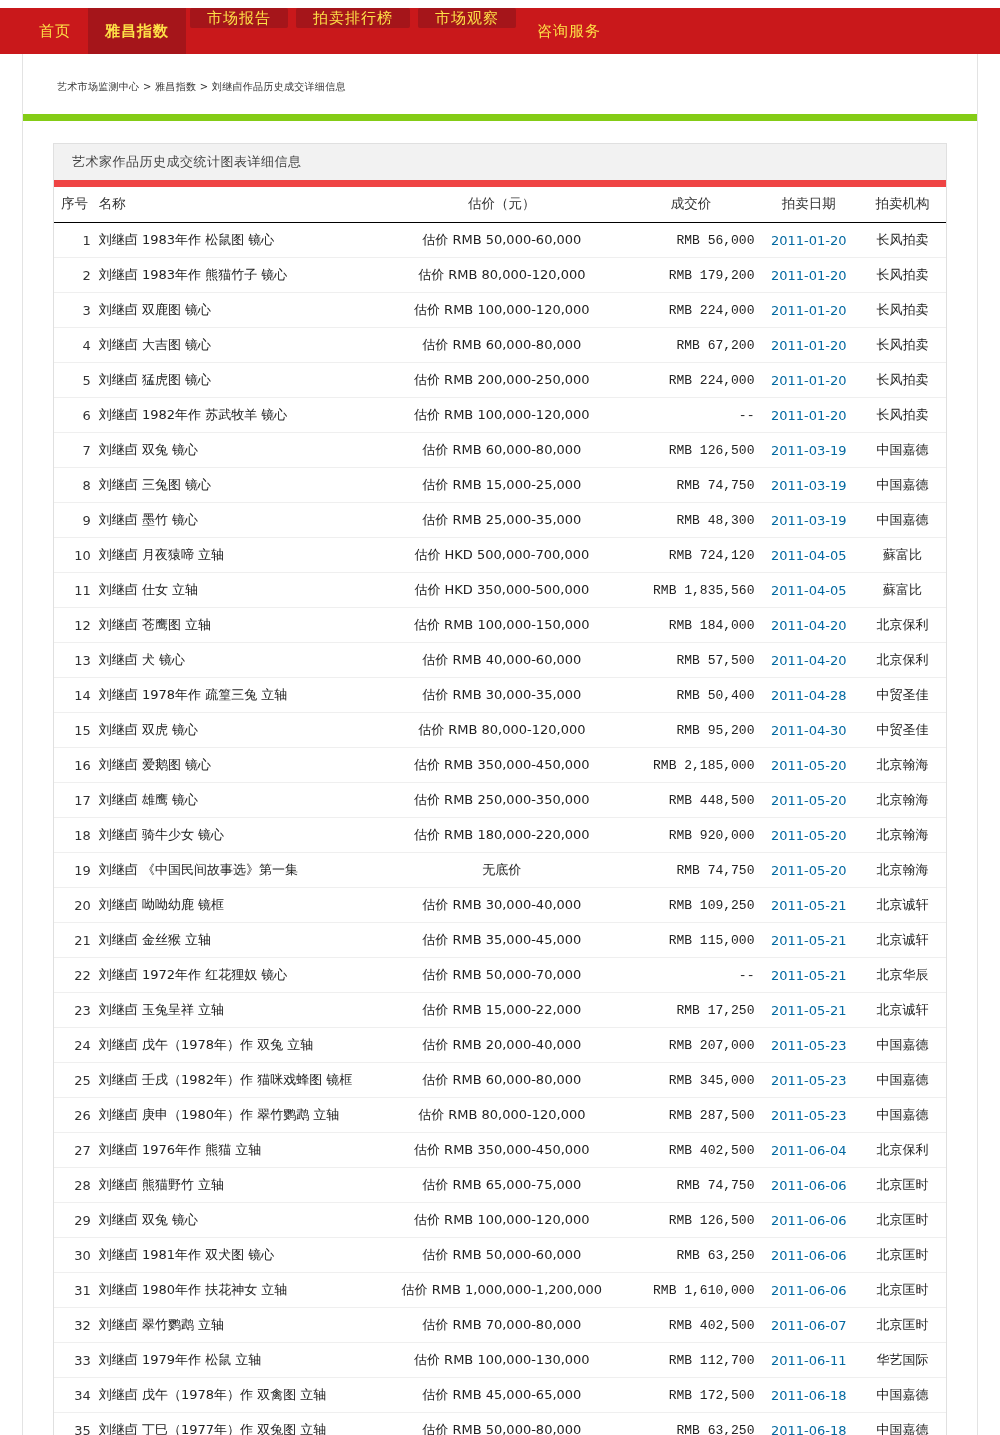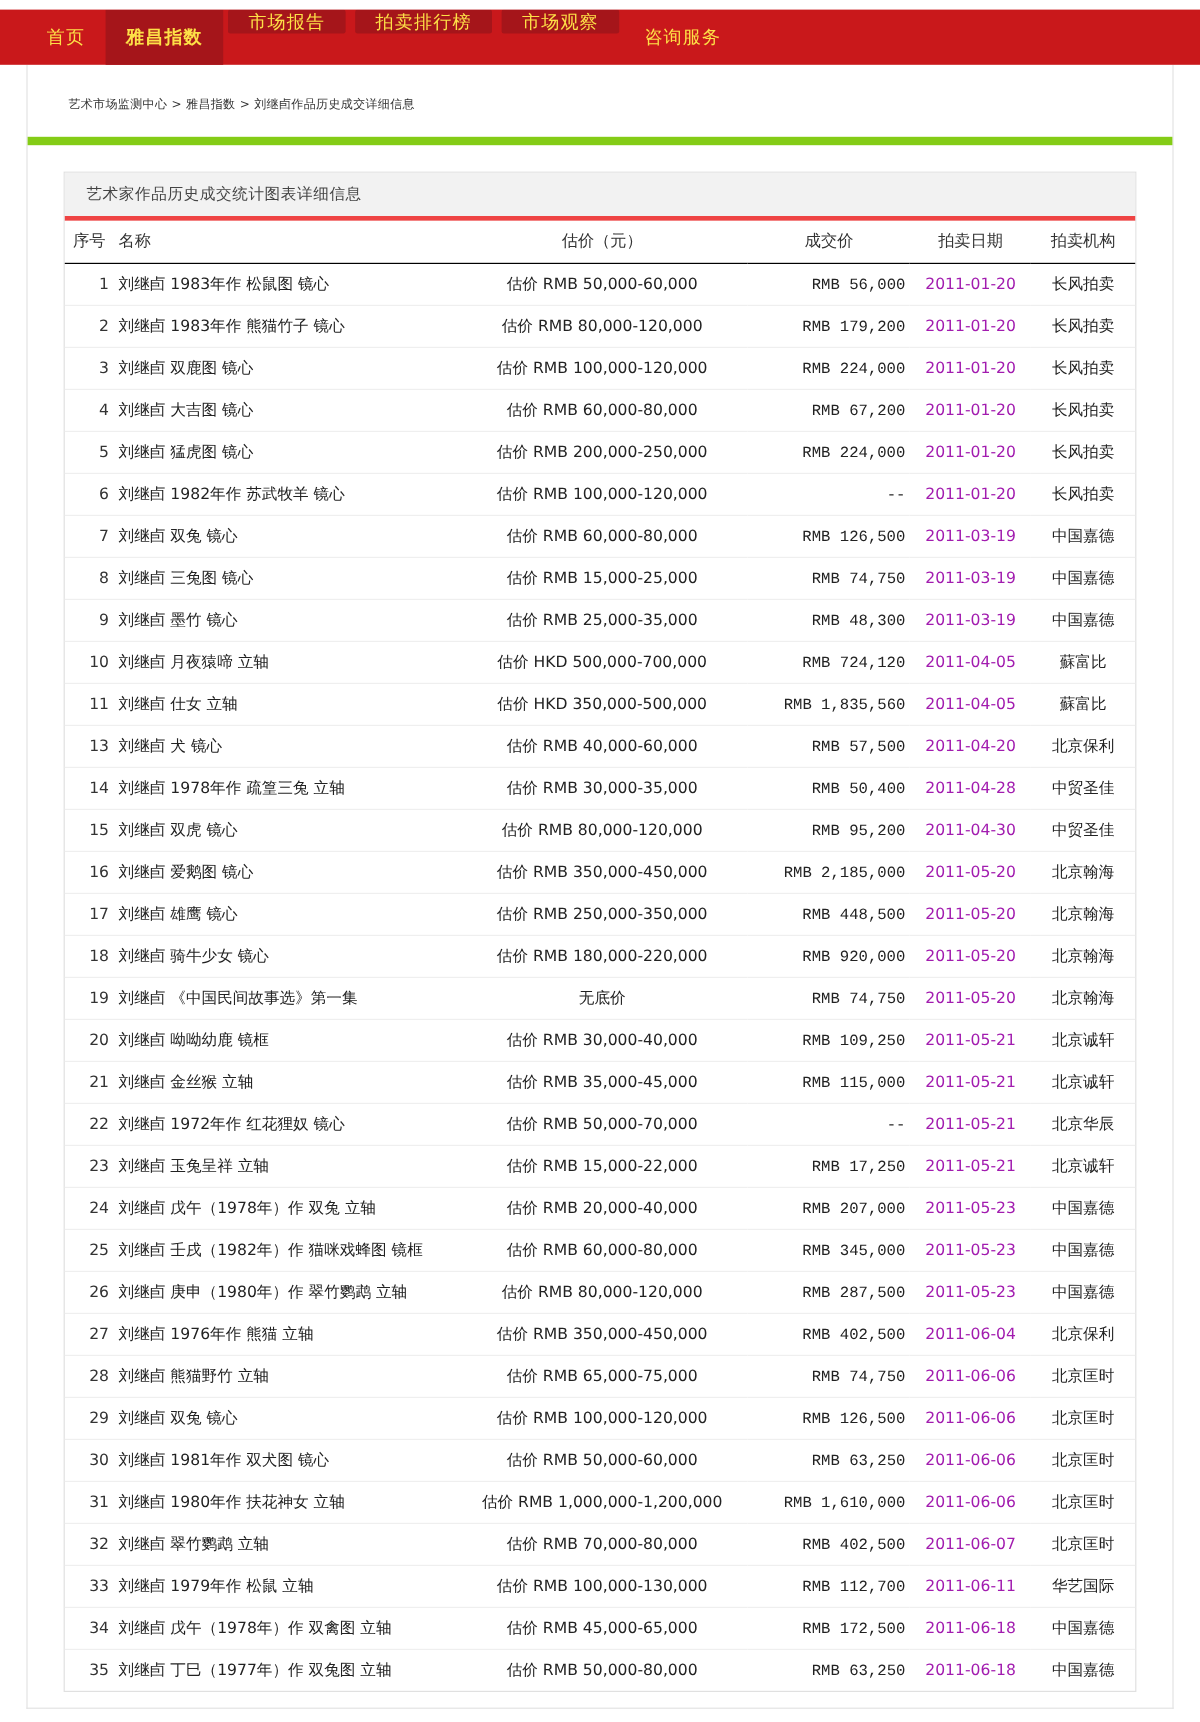--- a/index.html
+++ b/index.html
@@ -66,21 +66,21 @@
 
   .content-wrap {
     padding: 22px 30px 10px 30px;
   }
 
   .panel {
     border: 1px solid #e0e0e0;
   }
   .panel-title {
     background: #f2f2f2;
-    border-bottom: 4px solid #ef4444;
+    border-bottom: 7px solid #ef4444;
     font-size: 13px;
     color: #444;
     padding: 9px 0 9px 18px;
     letter-spacing: 0.5px;
   }
 
   table.data {
     width: 100%;
     border-collapse: collapse;
     font-size: 13px;
@@ -98,21 +98,21 @@
     padding: 8px 4px;
     border-bottom: 1px solid #efefef;
     white-space: nowrap;
   }
   table.data tr:last-child td { border-bottom: none; }
 
   .c-idx   { width: 44px;  text-align: right; padding-right: 10px; color:#333; }
   .c-name  { width: 290px; text-align: left; padding-left: 14px; }
   .c-est   { width: 250px; text-align: center; }
   .c-price { width: 140px; text-align: right; padding-right: 14px; font-family: Liberation Mono, monospace; }
-  .c-date  { width: 104px; text-align: center; color:#a21caf; }
+  .c-date  { width: 104px; text-align: center; color:#0369a1; }
   .c-house { width: 92px;  text-align: center; padding-right: 10px; }
 
   th.c-idx  { text-align: center; padding-right: 4px; }
   th.c-name { padding-left: 0; }
   th.c-price{ text-align: center; padding-right: 0; }
 </style>
 </head>
 <body>
 
 <div class="navbar">
@@ -228,20 +228,28 @@
             </tr>
             <tr>
               <td class="c-idx">11</td>
               <td class="c-name">刘继卣 仕女 立轴</td>
               <td class="c-est">估价 HKD 350,000-500,000</td>
               <td class="c-price">RMB 1,835,560</td>
               <td class="c-date">2011-04-05</td>
               <td class="c-house">蘇富比</td>
             </tr>
             <tr>
+              <td class="c-idx">12</td>
+              <td class="c-name">刘继卣 苍鹰图 立轴</td>
+              <td class="c-est">估价 RMB 100,000-150,000</td>
+              <td class="c-price">RMB 184,000</td>
+              <td class="c-date">2011-04-20</td>
+              <td class="c-house">北京保利</td>
+            </tr>
+            <tr>
               <td class="c-idx">13</td>
               <td class="c-name">刘继卣 犬 镜心</td>
               <td class="c-est">估价 RMB 40,000-60,000</td>
               <td class="c-price">RMB 57,500</td>
               <td class="c-date">2011-04-20</td>
               <td class="c-house">北京保利</td>
             </tr>
             <tr>
               <td class="c-idx">14</td>
               <td class="c-name">刘继卣 1978年作 疏篁三兔 立轴</td>

